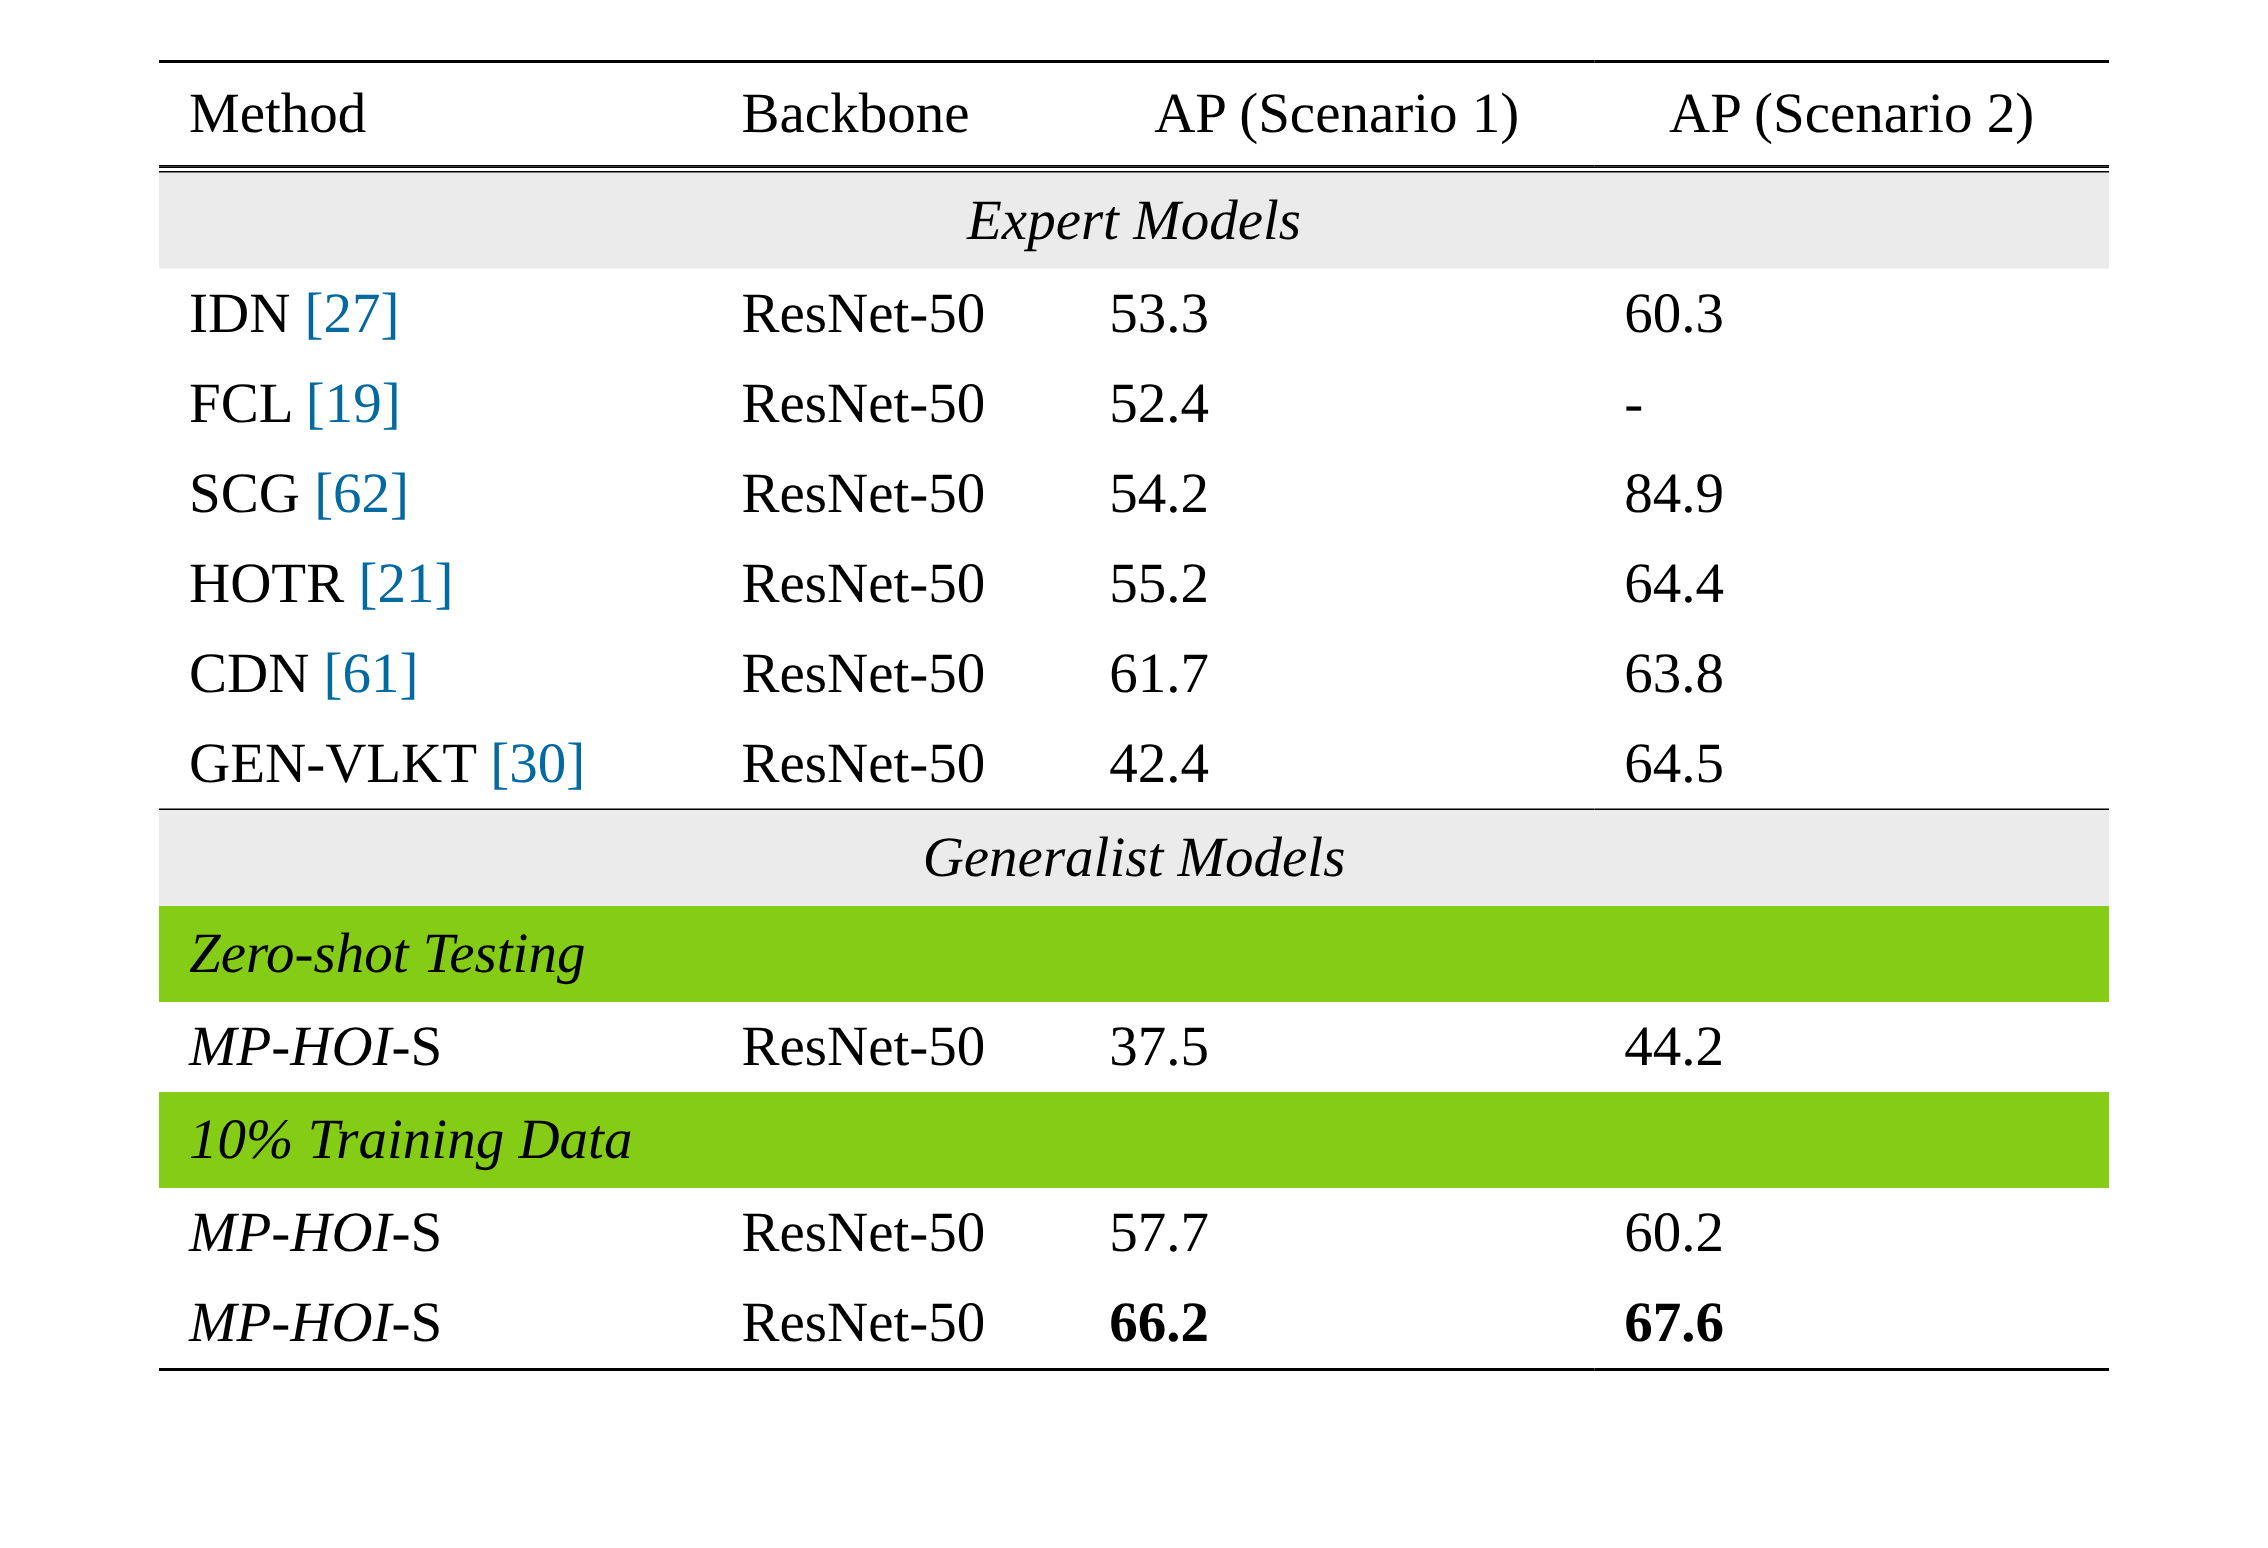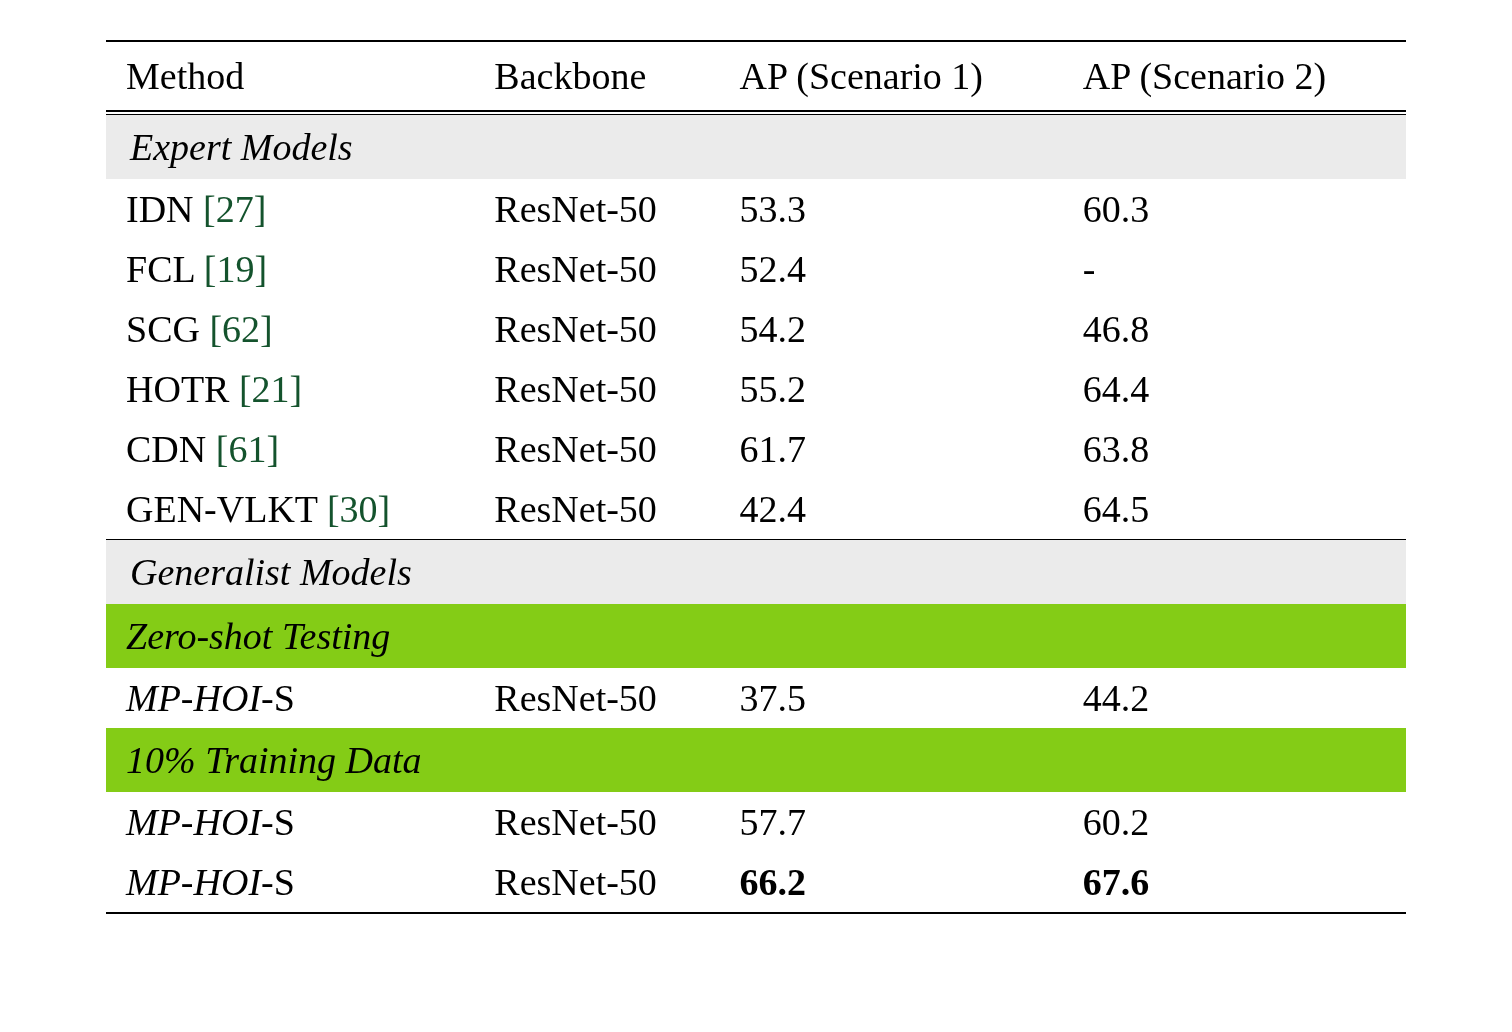--- a/index.html
+++ b/index.html
@@ -24,53 +24,55 @@
       font-size: 38px;
     }
     th {
       text-align: left;
       font-weight: normal;
       padding: 12px 20px;
       border-top: 2px solid #000;
       border-bottom: 1px solid #000;
     }
     th.center {
+      text-align: center;
     }
     td {
       padding: 8px 20px;
       text-align: left;
     }
     td.center {
       text-align: left;
     }
     .section-header {
       background: #ebebeb;
       font-style: italic;
     }
     .section-header td {
-      padding: 10px 24px;
+      padding: 10px 12px;
+      text-align: center;
     }
     .single-rule td {
       border-top: 1px solid #000;
     }
     .sub-header {
       background: #84cc16;
       font-style: italic;
     }
     .sub-header td {
       padding: 10px 20px;
     }
     .italic {
       font-style: italic;
     }
     .bold {
       font-weight: bold;
     }
     .cite {
-      color: #14532d;
+      color: #0369a1;
     }
     .last-row td {
       border-bottom: 2px solid #000;
     }
     .double-line-divider {
       height: 4px;
       padding: 0;
       position: relative;
     }
     .double-line-divider::before {
@@ -119,21 +121,21 @@
       <tr>
         <td><span>FCL</span> <span class="cite">[19]</span></td>
         <td>ResNet-50</td>
         <td class="center">52.4</td>
         <td class="center">-</td>
       </tr>
       <tr>
         <td><span>SCG</span> <span class="cite">[62]</span></td>
         <td>ResNet-50</td>
         <td class="center">54.2</td>
-        <td class="center">46.8</td>
+        <td class="center">84.9</td>
       </tr>
       <tr>
         <td><span>HOTR</span> <span class="cite">[21]</span></td>
         <td>ResNet-50</td>
         <td class="center">55.2</td>
         <td class="center">64.4</td>
       </tr>
       <tr>
         <td><span>CDN</span> <span class="cite">[61]</span></td>
         <td>ResNet-50</td>

